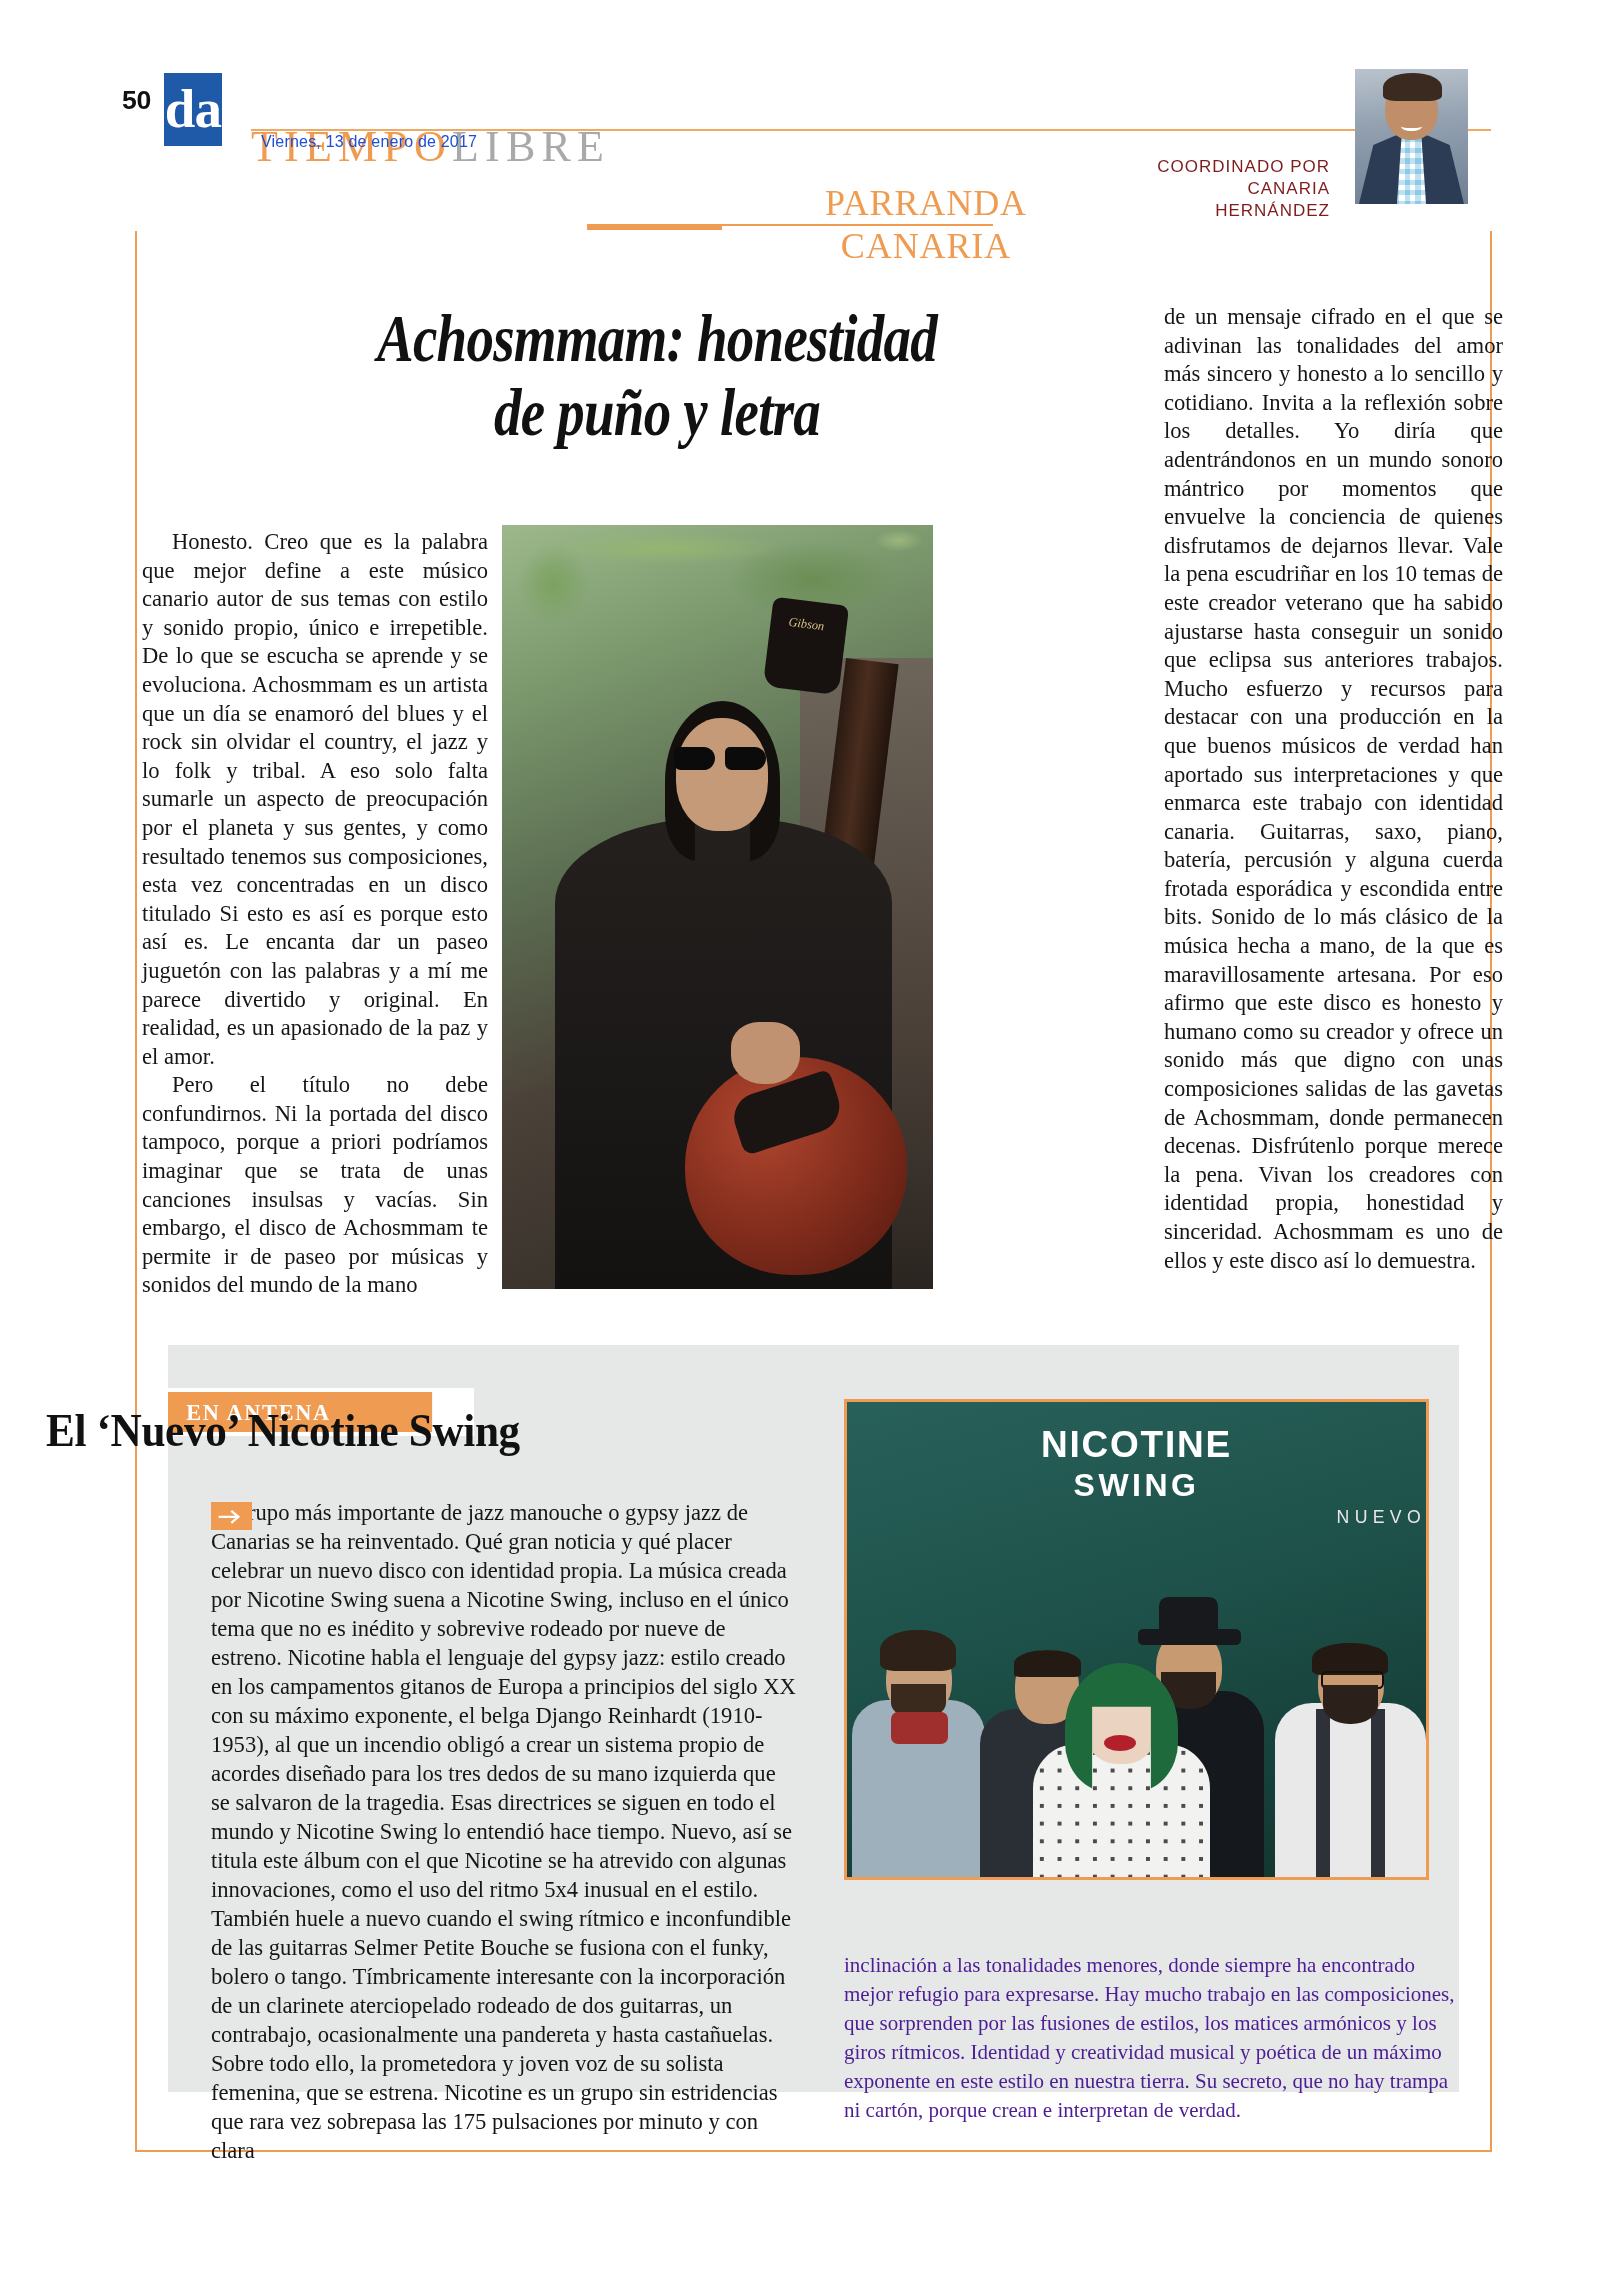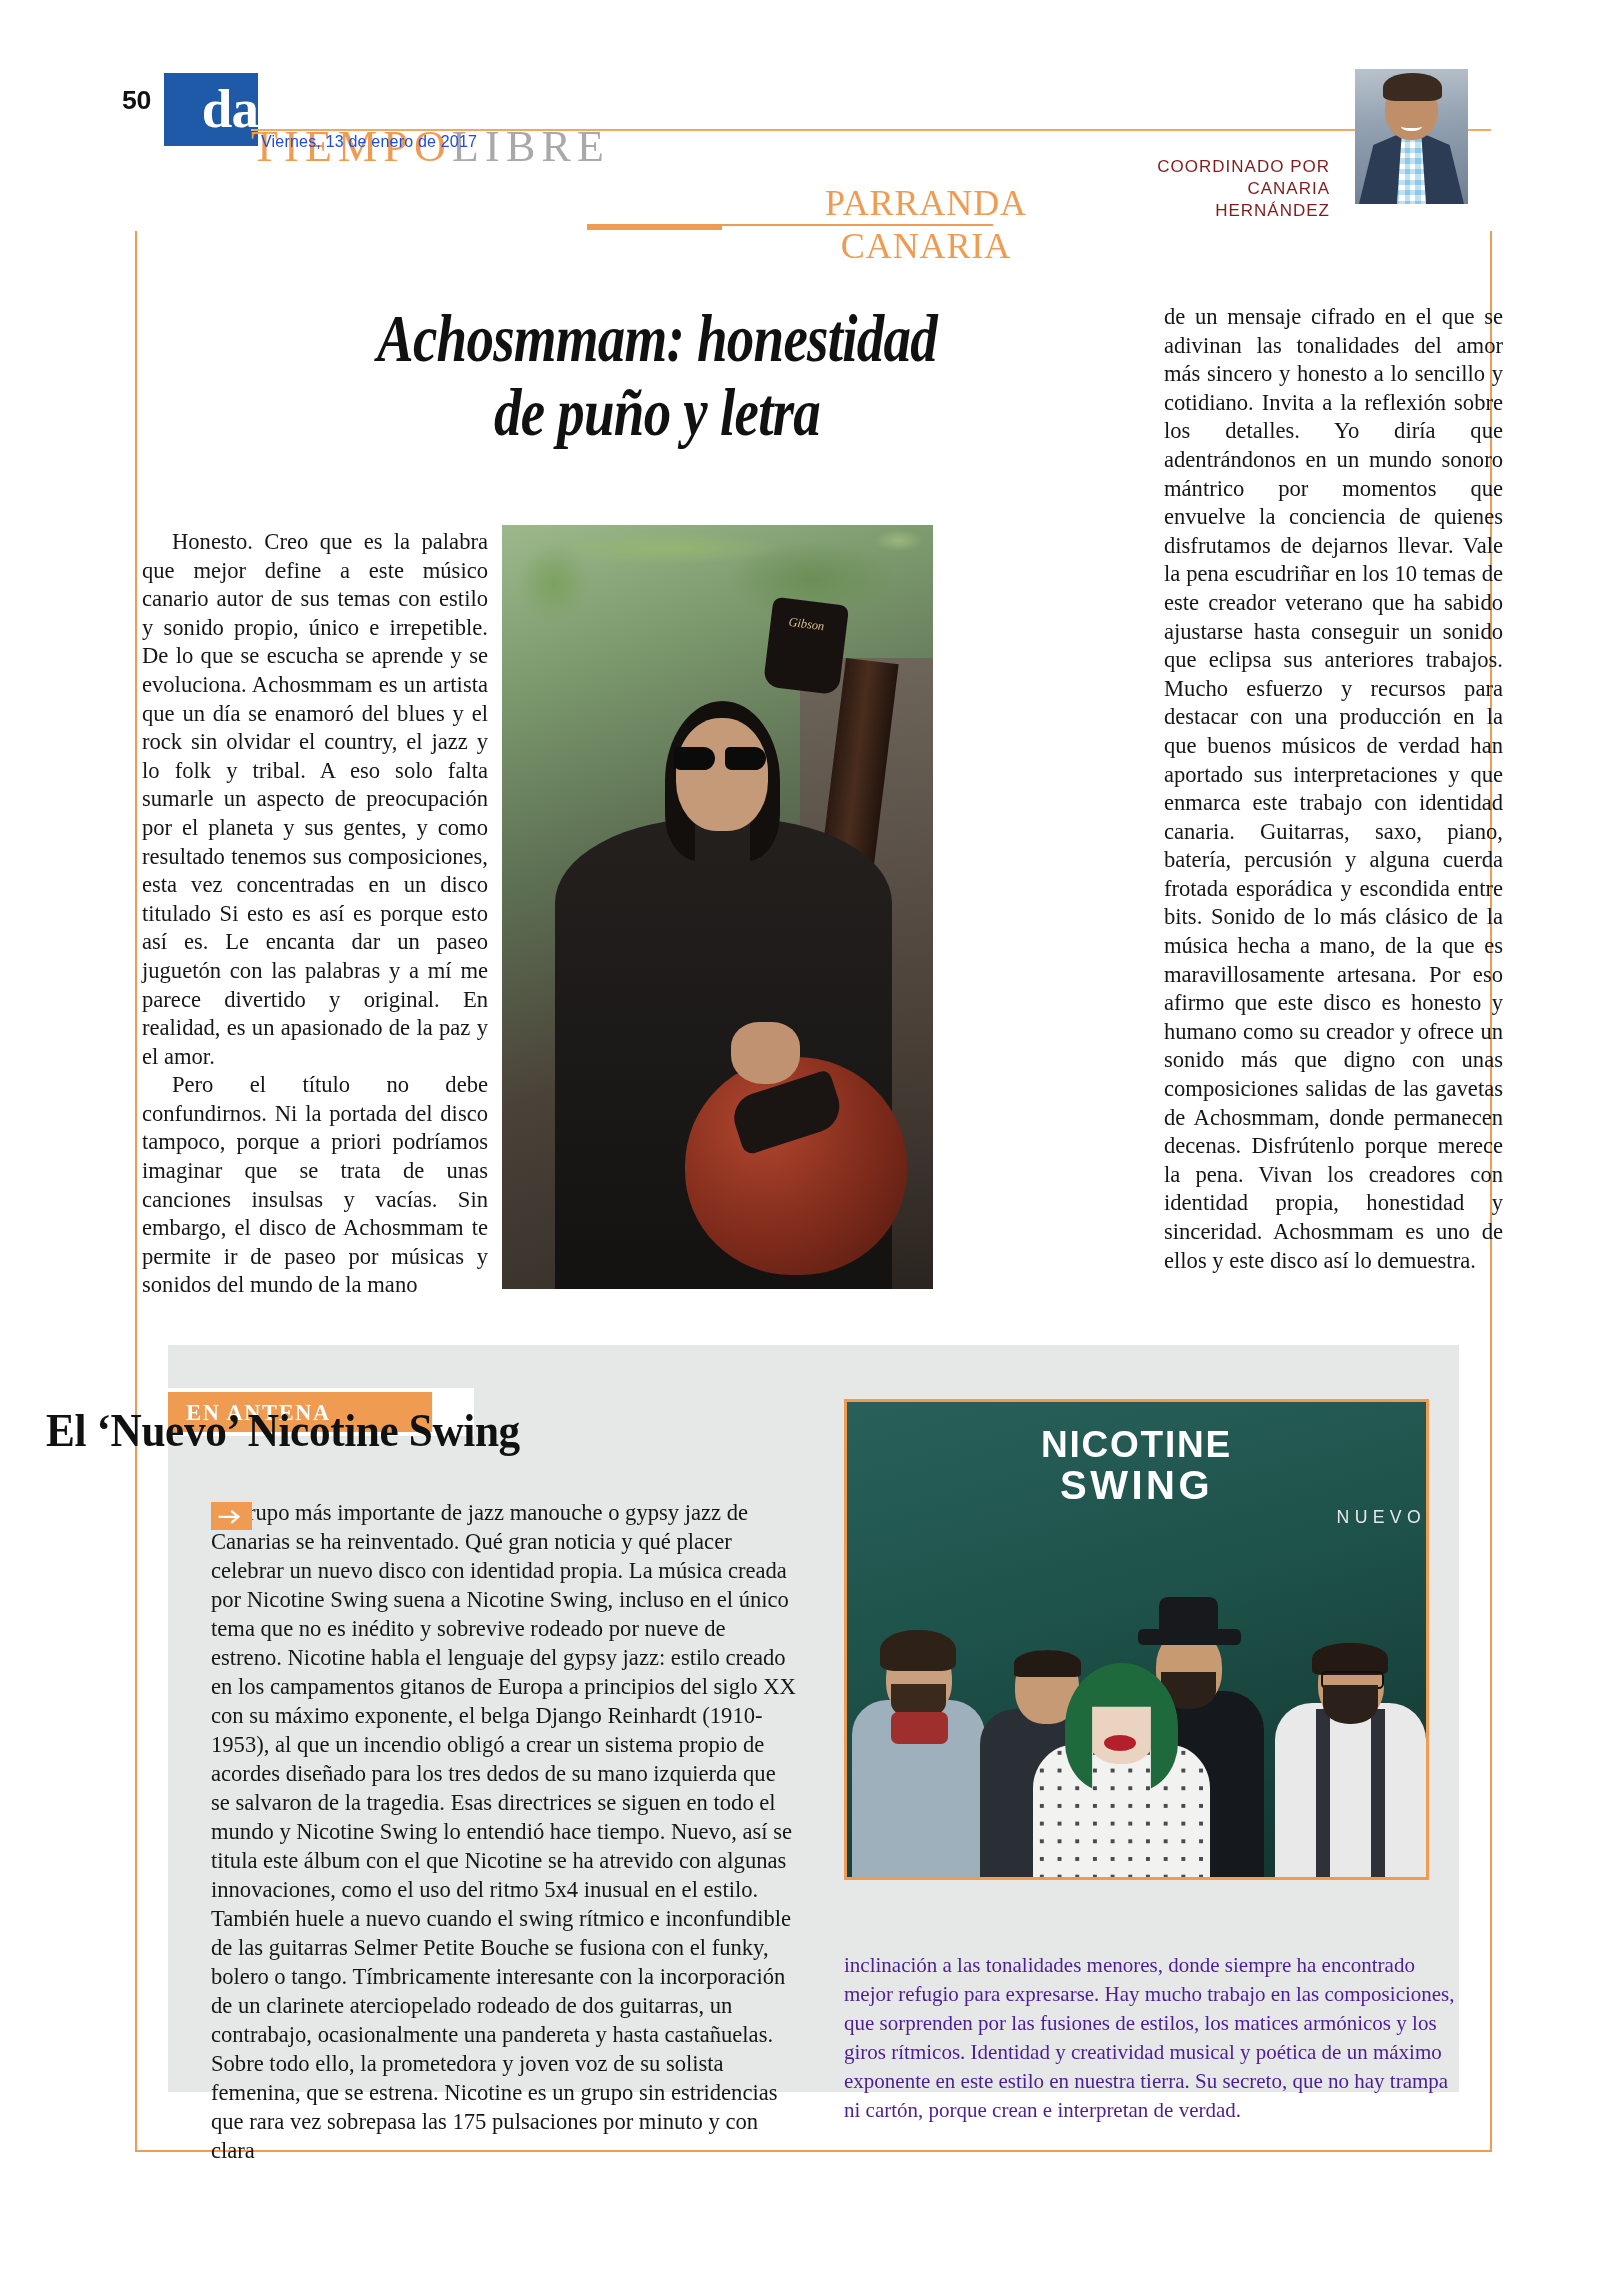--- a/index.html
+++ b/index.html
@@ -15,28 +15,27 @@
   
   .masthead{
     position:absolute; left:0; top:0; width:1623px; height:168px;
   }
   .page-number{
     position:absolute; left:122px; top:85px;
     font-family:"Liberation Sans", sans-serif;
     font-weight:bold; font-size:26.6px; color:#111; letter-spacing:-0.4px;
   }
   .da-logo{
-    position:absolute; left:164px; top:73px; width:86px; height:73px;
+    position:absolute; left:164px; top:73px; width:58px; height:73px;
     background:#1f5aa8;
     color:#fff;
     font-family:"Liberation Serif", serif;
     font-weight:bold; font-size:55px;
-    line-height:71px; text-align:right;
+    line-height:71px; text-align:center;
     letter-spacing:-0.9px;
-    padding-left:8px;
   }
   .tiempo-wrap{
     position:absolute; left:251px; top:74px;
     font-family:"Liberation Serif", serif;
     font-size:44px; letter-spacing:6.2px; line-height:50px;
     white-space:nowrap;
     margin-top:48px;
   }
   .tiempo{ color:#ef9c52; }
   .libre{ color:#a9a9a9; }
@@ -284,21 +283,21 @@
   .photo-band .ntitle{
     position:absolute; left:0; top:23px; width:100%;
     text-align:center; color:#fff;
     font-family:"Liberation Sans", sans-serif;
     font-weight:bold; font-size:37px; letter-spacing:1.8px; line-height:39px;
   }
   .photo-band .nsub{
     position:absolute; left:0; top:66px; width:100%;
     text-align:center; color:#fff;
     font-family:"Liberation Sans", sans-serif;
-    font-weight:bold; font-size:40px; letter-spacing:3.5px; line-height:35px;
+    font-weight:bold; font-size:32px; letter-spacing:3.5px; line-height:35px;
   }
   .photo-band .nsub2{
     position:absolute; left:0; top:105px; width:100%;
     text-align:right; color:#e8e8e8;
     font-family:"Liberation Sans", sans-serif;
     font-size:17.7px; letter-spacing:5.3px;
   }
   .pmember{ position:absolute; bottom:0; }
   .pmember .h{ position:absolute; border-radius:48% 48% 44% 44%; }
   .pmember .t{ position:absolute; bottom:0; }

